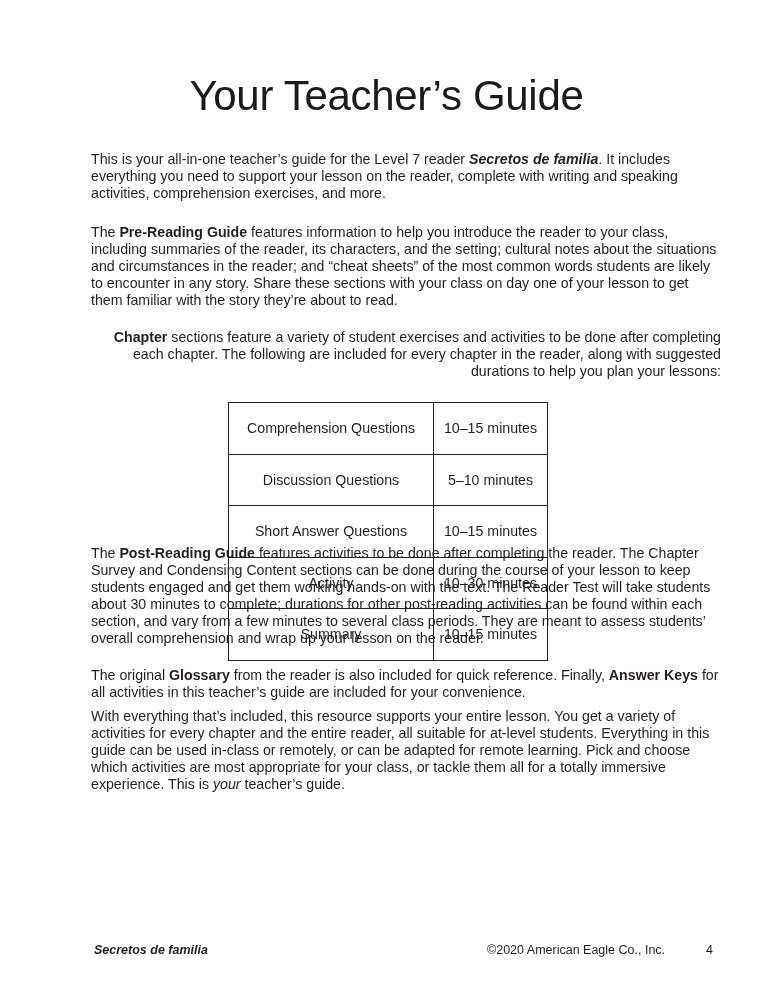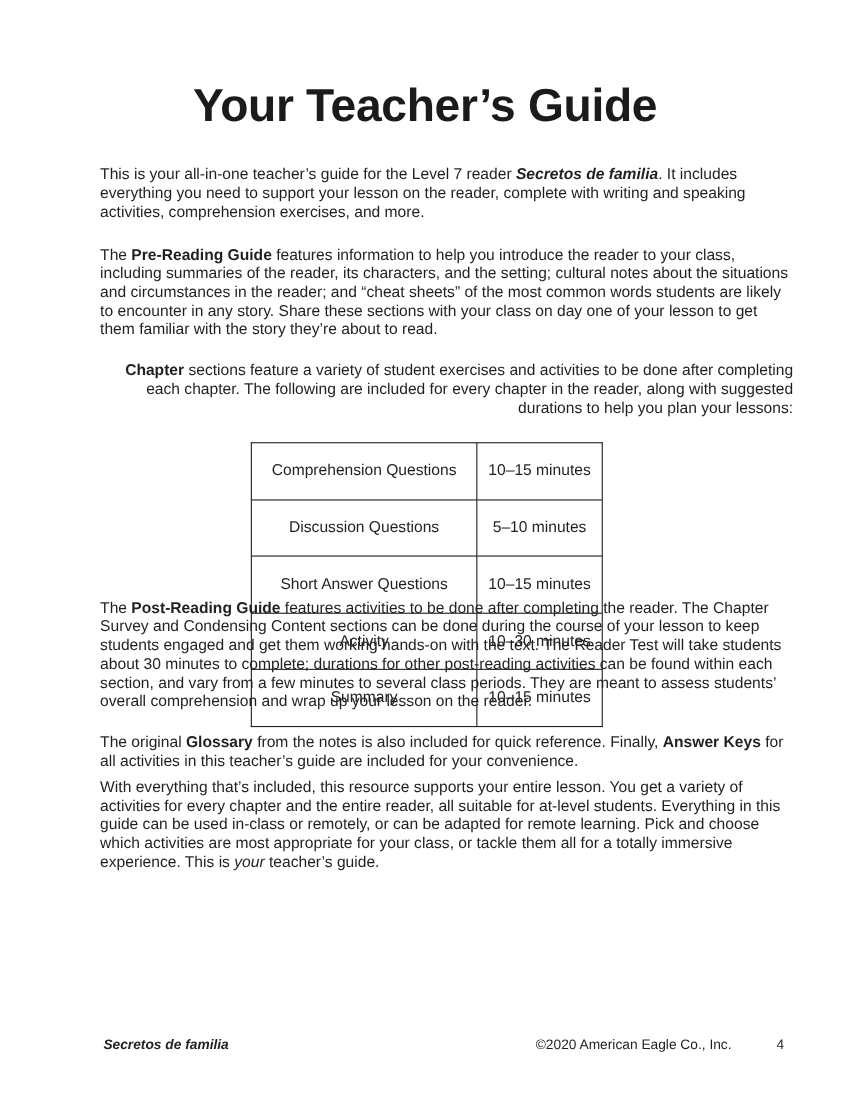--- a/index.html
+++ b/index.html
@@ -2,21 +2,21 @@
 <html><head>
   <meta charset="utf-8">
   <style>
     html, body { margin: 0; padding: 0; background: #ffffff; }
     body {
       width: 773px; height: 1000px; position: relative; overflow: hidden;
       font-family: "Liberation Sans", sans-serif; color: #231f20;
     }
     .title {
       position: absolute; left: 0; width: 773px; top: 72px;
-      text-align: center; font-weight: bold; font-size: 42px; letter-spacing: -0.3px;
+      text-align: center; font-weight: normal; font-size: 42px; letter-spacing: -0.3px;
       margin: 0; color: #1d1a1b;
     }
     .para {
       position: absolute; left: 91px; width: 630px;
       font-size: 14.2px; line-height: 17.1px; margin: 0;
     }
     .p1 { top: 151px; }
     .p2 { top: 224px; }
     .p3 { top: 329px; text-align: right; }
     .p4 { top: 545px; }
@@ -71,19 +71,19 @@
       </tr>
     <tr>
         <td class="act">Summary</td>
         <td class="dur-c">10–15 minutes</td>
       </tr>
   </tbody>
 </table>
 
 <p class="para p4"><span>The </span><b>Post-Reading Guide</b><span> features activities to be done after completing the reader. The Chapter Survey and Condensing Content sections can be done during the course of your lesson to keep students engaged and get them working hands-on with the text. The Reader Test will take students about 30 minutes to complete; durations for other post-reading activities can be found within each section, and vary from a few minutes to several class periods. They are meant to assess students’ overall comprehension and wrap up your lesson on the reader.</span></p>
 
-<p class="para p5"><span>The original </span><b>Glossary</b><span> from the notes is also included for quick reference. Finally, </span><b>Answer Keys</b><span> for all activities in this teacher’s guide are included for your convenience.</span></p>
+<p class="para p5"><span>The original </span><b>Glossary</b><span> from the reader is also included for quick reference. Finally, </span><b>Answer Keys</b><span> for all activities in this teacher’s guide are included for your convenience.</span></p>
 
 <p class="para p6"><span>With everything that’s included, this resource supports your entire lesson. You get a variety of activities for every chapter and the entire reader, all suitable for at-level students. Everything in this guide can be used in-class or remotely, or can be adapted for remote learning. Pick and choose which activities are most appropriate for your class, or tackle them all for a totally immersive experience. This is </span><i>your</i><span> teacher’s guide.</span></p>
 
 <div class="footer f-left">Secretos de familia</div>
 <div class="footer f-center">©2020 American Eagle Co., Inc.</div>
 <div class="footer f-page">4</div>
 
 </body></html>

